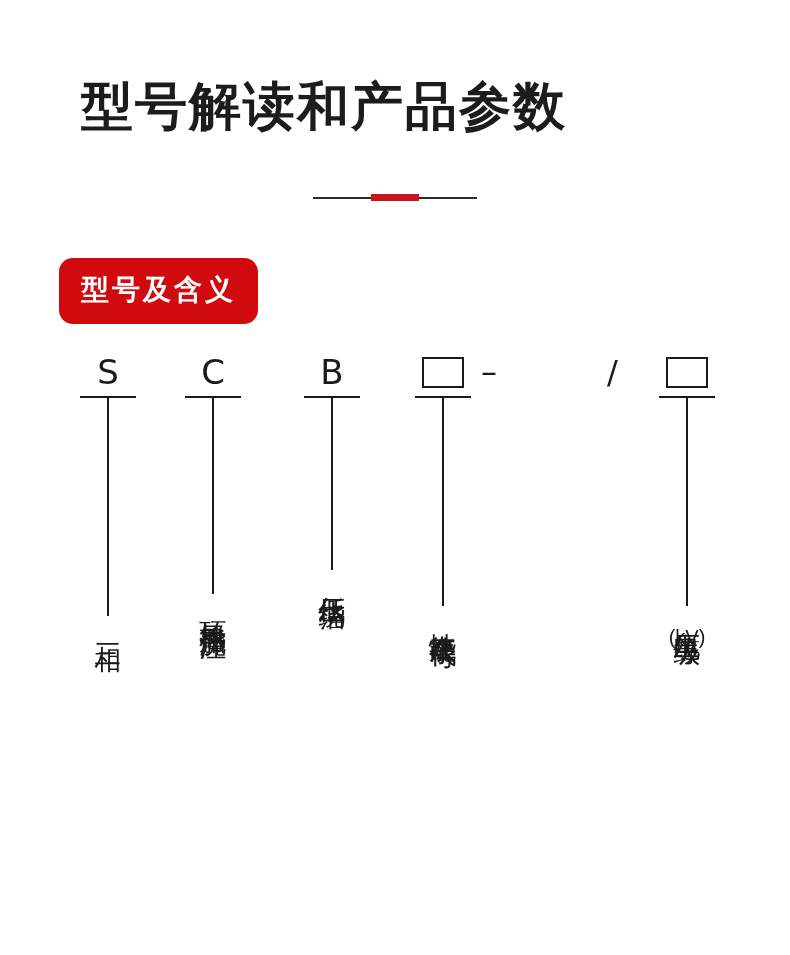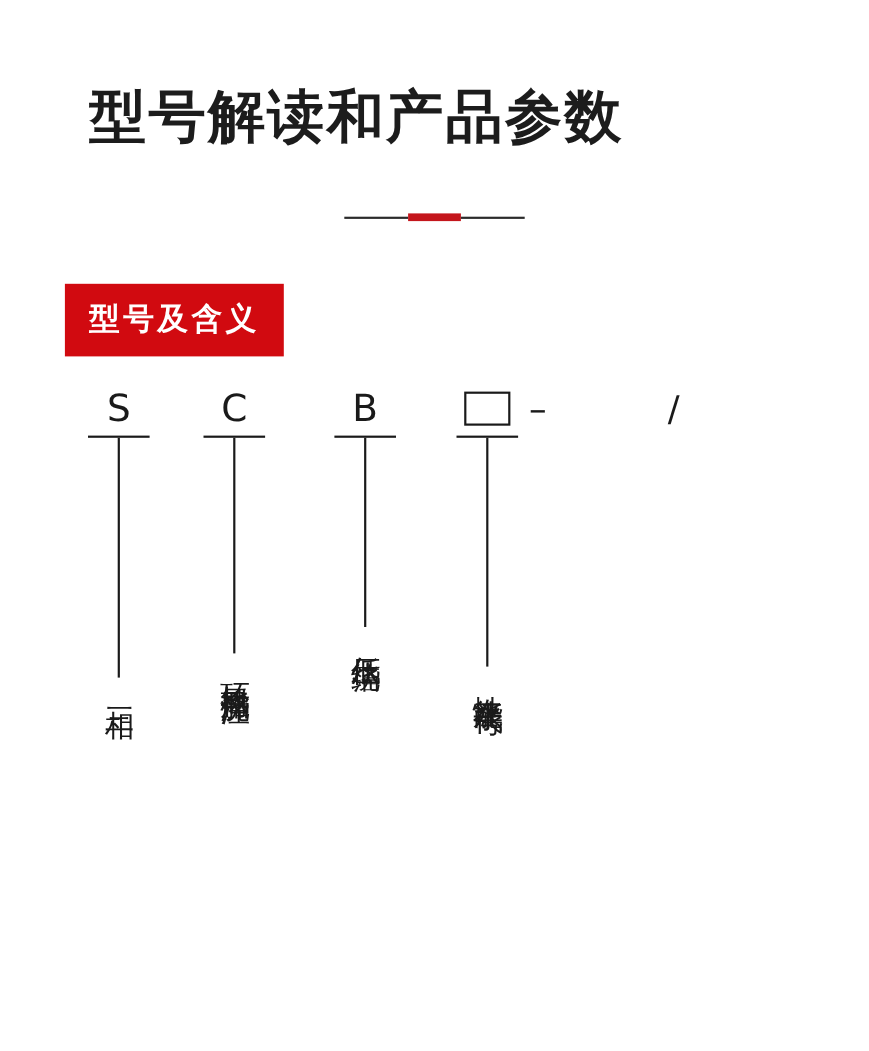--- a/index.html
+++ b/index.html
@@ -60,20 +60,21 @@
     position: absolute;
     top: 258px;
     left: 59px;
     background: #d10a10;
     color: #ffffff;
     font-size: 28px;
     font-weight: bold;
     letter-spacing: 3px;
     padding: 13px 22px 15px 22px;
     font-family: Liberation Serif, serif;
+    border-radius: 14px;
   }
 
   
   .code-area {
     position: absolute;
     top: 350px;
     left: 0;
     width: 790px;
     height: 560px;
   }
@@ -192,14 +193,23 @@
   <div class="col" style="left:383px;">
     <div class="code-char">
       <span class="code-box"></span>
     </div>
     <div class="underline"></div>
     <div class="leader" style="height:208px;"></div>
     <div class="caption">性能水平代号</div>
   </div>
 
 
+  <div class="col" style="left:627px;">
+    <div class="code-char">
+      <span class="code-box"></span>
+    </div>
+    <div class="underline"></div>
+    <div class="leader" style="height:208px;"></div>
+    <div class="caption">电压等级</div>
+    <div class="unit">(kV)</div>
+  </div>
 
 </div>
 
 </body></html>

